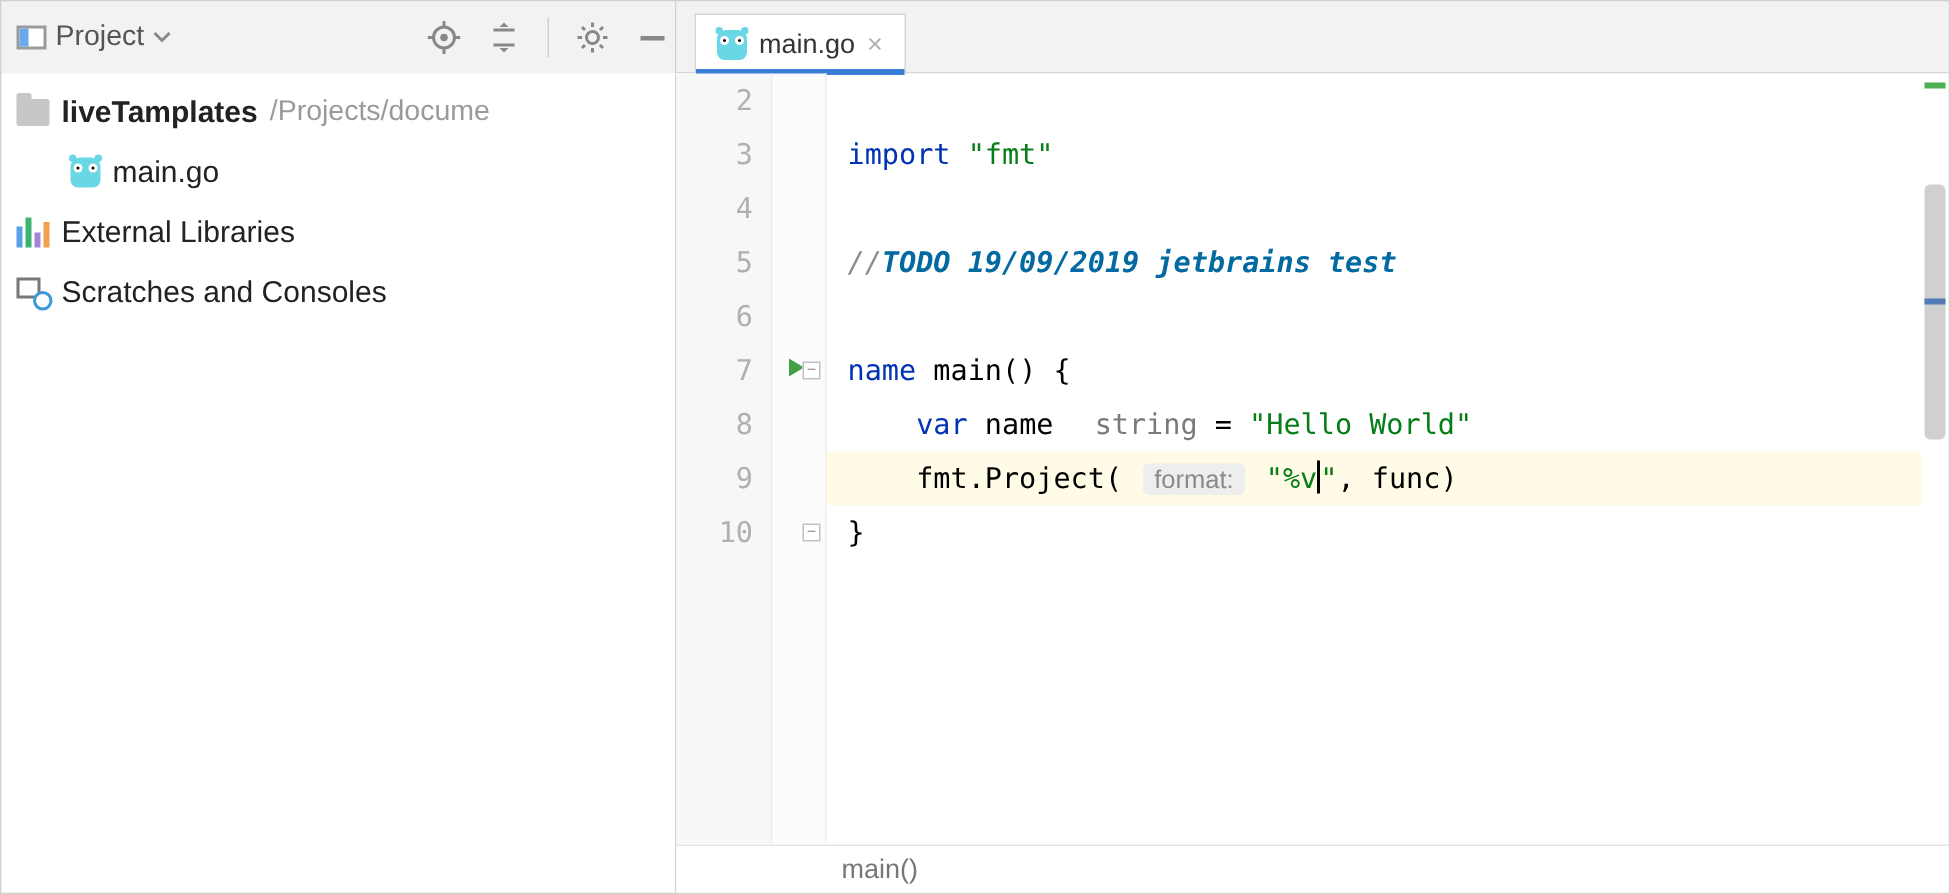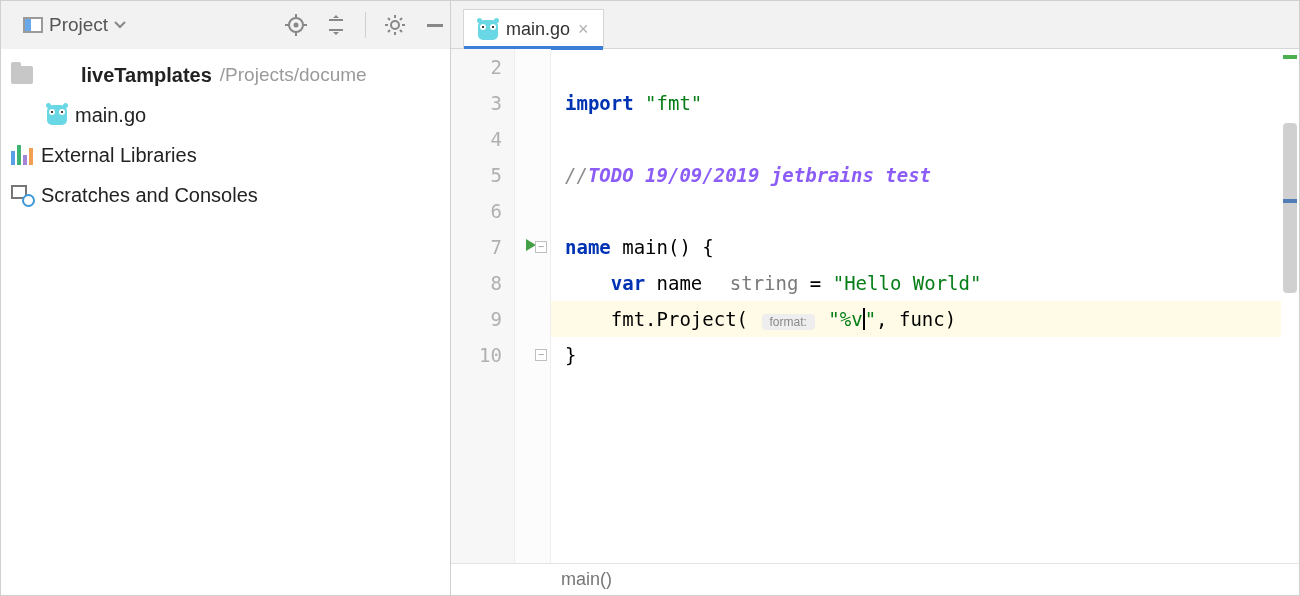--- a/index.html
+++ b/index.html
@@ -18,21 +18,21 @@
   .top {
     display: flex;
     align-items: stretch;
     height: 48px;
   }
   .top-left {
     width: 450px;
     display: flex;
     align-items: center;
     gap: 10px;
-    padding-left: 16px;
+    padding-left: 4px;
     border-right: 1px solid #d0d0d0;
     background: #f2f2f2;
   }
   .tw-btn {
     display: flex;
     align-items: center;
     gap: 6px;
     height: 34px;
     padding: 0 6px;
     cursor: pointer;
@@ -103,21 +103,21 @@
     align-items: center;
     gap: 8px;
     height: 40px;
     padding-left: 10px;
     font-size: 20px;
     color: #222;
     white-space: nowrap;
     cursor: pointer;
   }
   .tree-row.indent1 { padding-left: 46px; }
-  .tree-row .bold { font-weight: 700; margin-left: 40px; }
+  .tree-row .bold { font-weight: 700; }
   .tree-meta { color: #9a9a9a; font-size: 19px; }
   .folder-ic {
     width: 22px; height: 18px; background: #c7c7c7; border-radius: 2px;
     position: relative;
   }
   .folder-ic::before {
     content: ""; position: absolute; left: 0; top: -4px; width: 10px; height: 6px;
     background: #c7c7c7; border-radius: 2px 2px 0 0;
   }
   .lib-ic {
@@ -190,34 +190,34 @@
   .code .ln { position: relative; }
   .hl-line {
     position: absolute;
     left: 0; right: 18px;
     height: 36px;
     background: #fffbe6;
     z-index: 0;
   }
   .code .ln > * { position: relative; z-index: 1; }
 
-  .kw { color: #0033b3; font-weight: 700; }
+  .kw { color: #0033b3; font-weight: 400; }
   .pkg { color: #000; }
   .str { color: #067d17; }
   .cmt { color: #8c8c8c; font-style: italic; }
-  .todo { color: #8b5cf6; font-style: italic; font-weight: 600; }
+  .todo { color: #0369a1; font-style: italic; font-weight: 600; }
   .type { color: #7a7a7a; margin-left: 16px; }
   .hint {
     background: #eeeeee;
     color: #8a8a8a;
     border-radius: 4px;
     padding: 1px 8px;
     font-style: normal;
     font-family: "Segoe UI", Arial, sans-serif;
-    font-size: 12px;
+    font-size: 17px;
     margin: 0 2px;
   }
   .caret {
     display: inline-block;
     width: 2px; height: 22px;
     background: #000;
     vertical-align: -4px;
   }
 
   .scroll-track {

